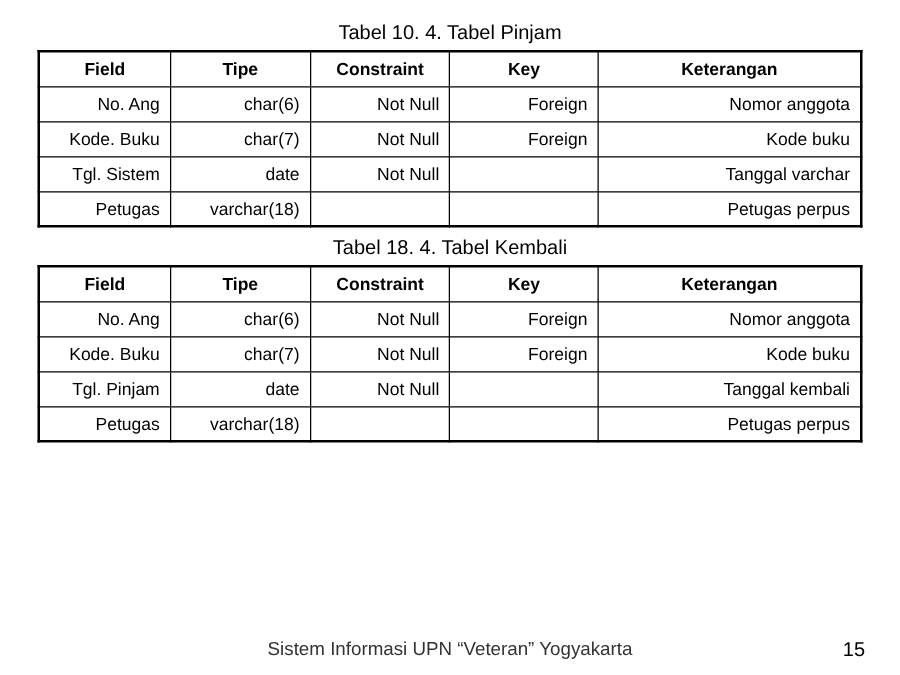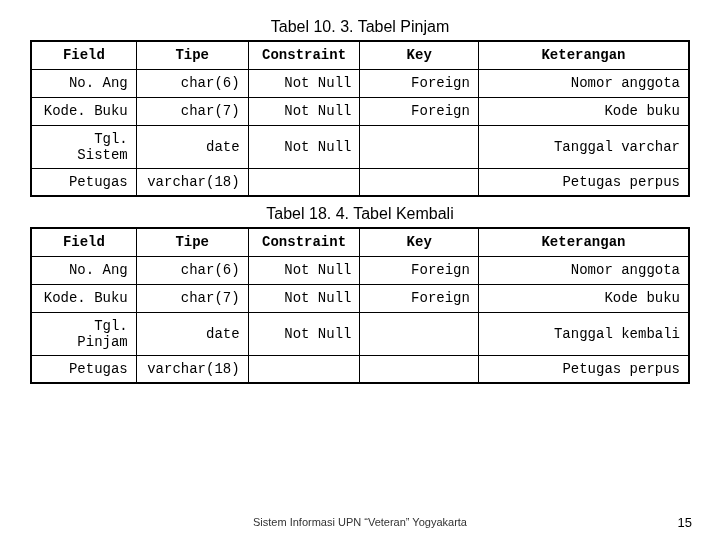--- a/index.html
+++ b/index.html
@@ -41,21 +41,20 @@
     font-size: 16px;
     margin: 8px 0 4px 0;
   }
   table {
     width: 100%;
     border-collapse: collapse;
     table-layout: fixed;
   }
   table.schema {
     border: 2.5px solid #000;
-    font-family: Liberation Mono, monospace;
   }
   table.schema th, table.schema td {
     border: 1.5px solid #000;
     padding: 5px 8px;
     font-size: 14px;
     vertical-align: middle;
     height: 28px;
   }
   table.schema th {
     font-weight: bold;
@@ -68,37 +67,37 @@
   col.c-tipe  { width: 17%; }
   col.c-cons  { width: 17%; }
   col.c-key   { width: 18%; }
   col.c-ket   { width: 32%; }
   .footer {
     position: absolute;
     bottom: 12px;
     left: 0;
     width: 720px;
     text-align: center;
-    font-size: 11px;
+    font-size: 15px;
     color: #333;
   }
   .pagenum {
     position: absolute;
     right: 28px;
     bottom: 10px;
-    font-size: 13px;
+    font-size: 16px;
   }
 </style>
 </head>
 <body>
 
 <div class="slide">
 
 
-  <div class="caption">Tabel 10. 3. Tabel Pinjam</div>
+  <div class="caption">Tabel 10. 4. Tabel Pinjam</div>
 
   <table class="schema">
     <colgroup>
       <col class="c-field">
         <col class="c-tipe">
         <col class="c-cons">
         <col class="c-key">
         <col class="c-ket">
     </colgroup>
     <thead>

